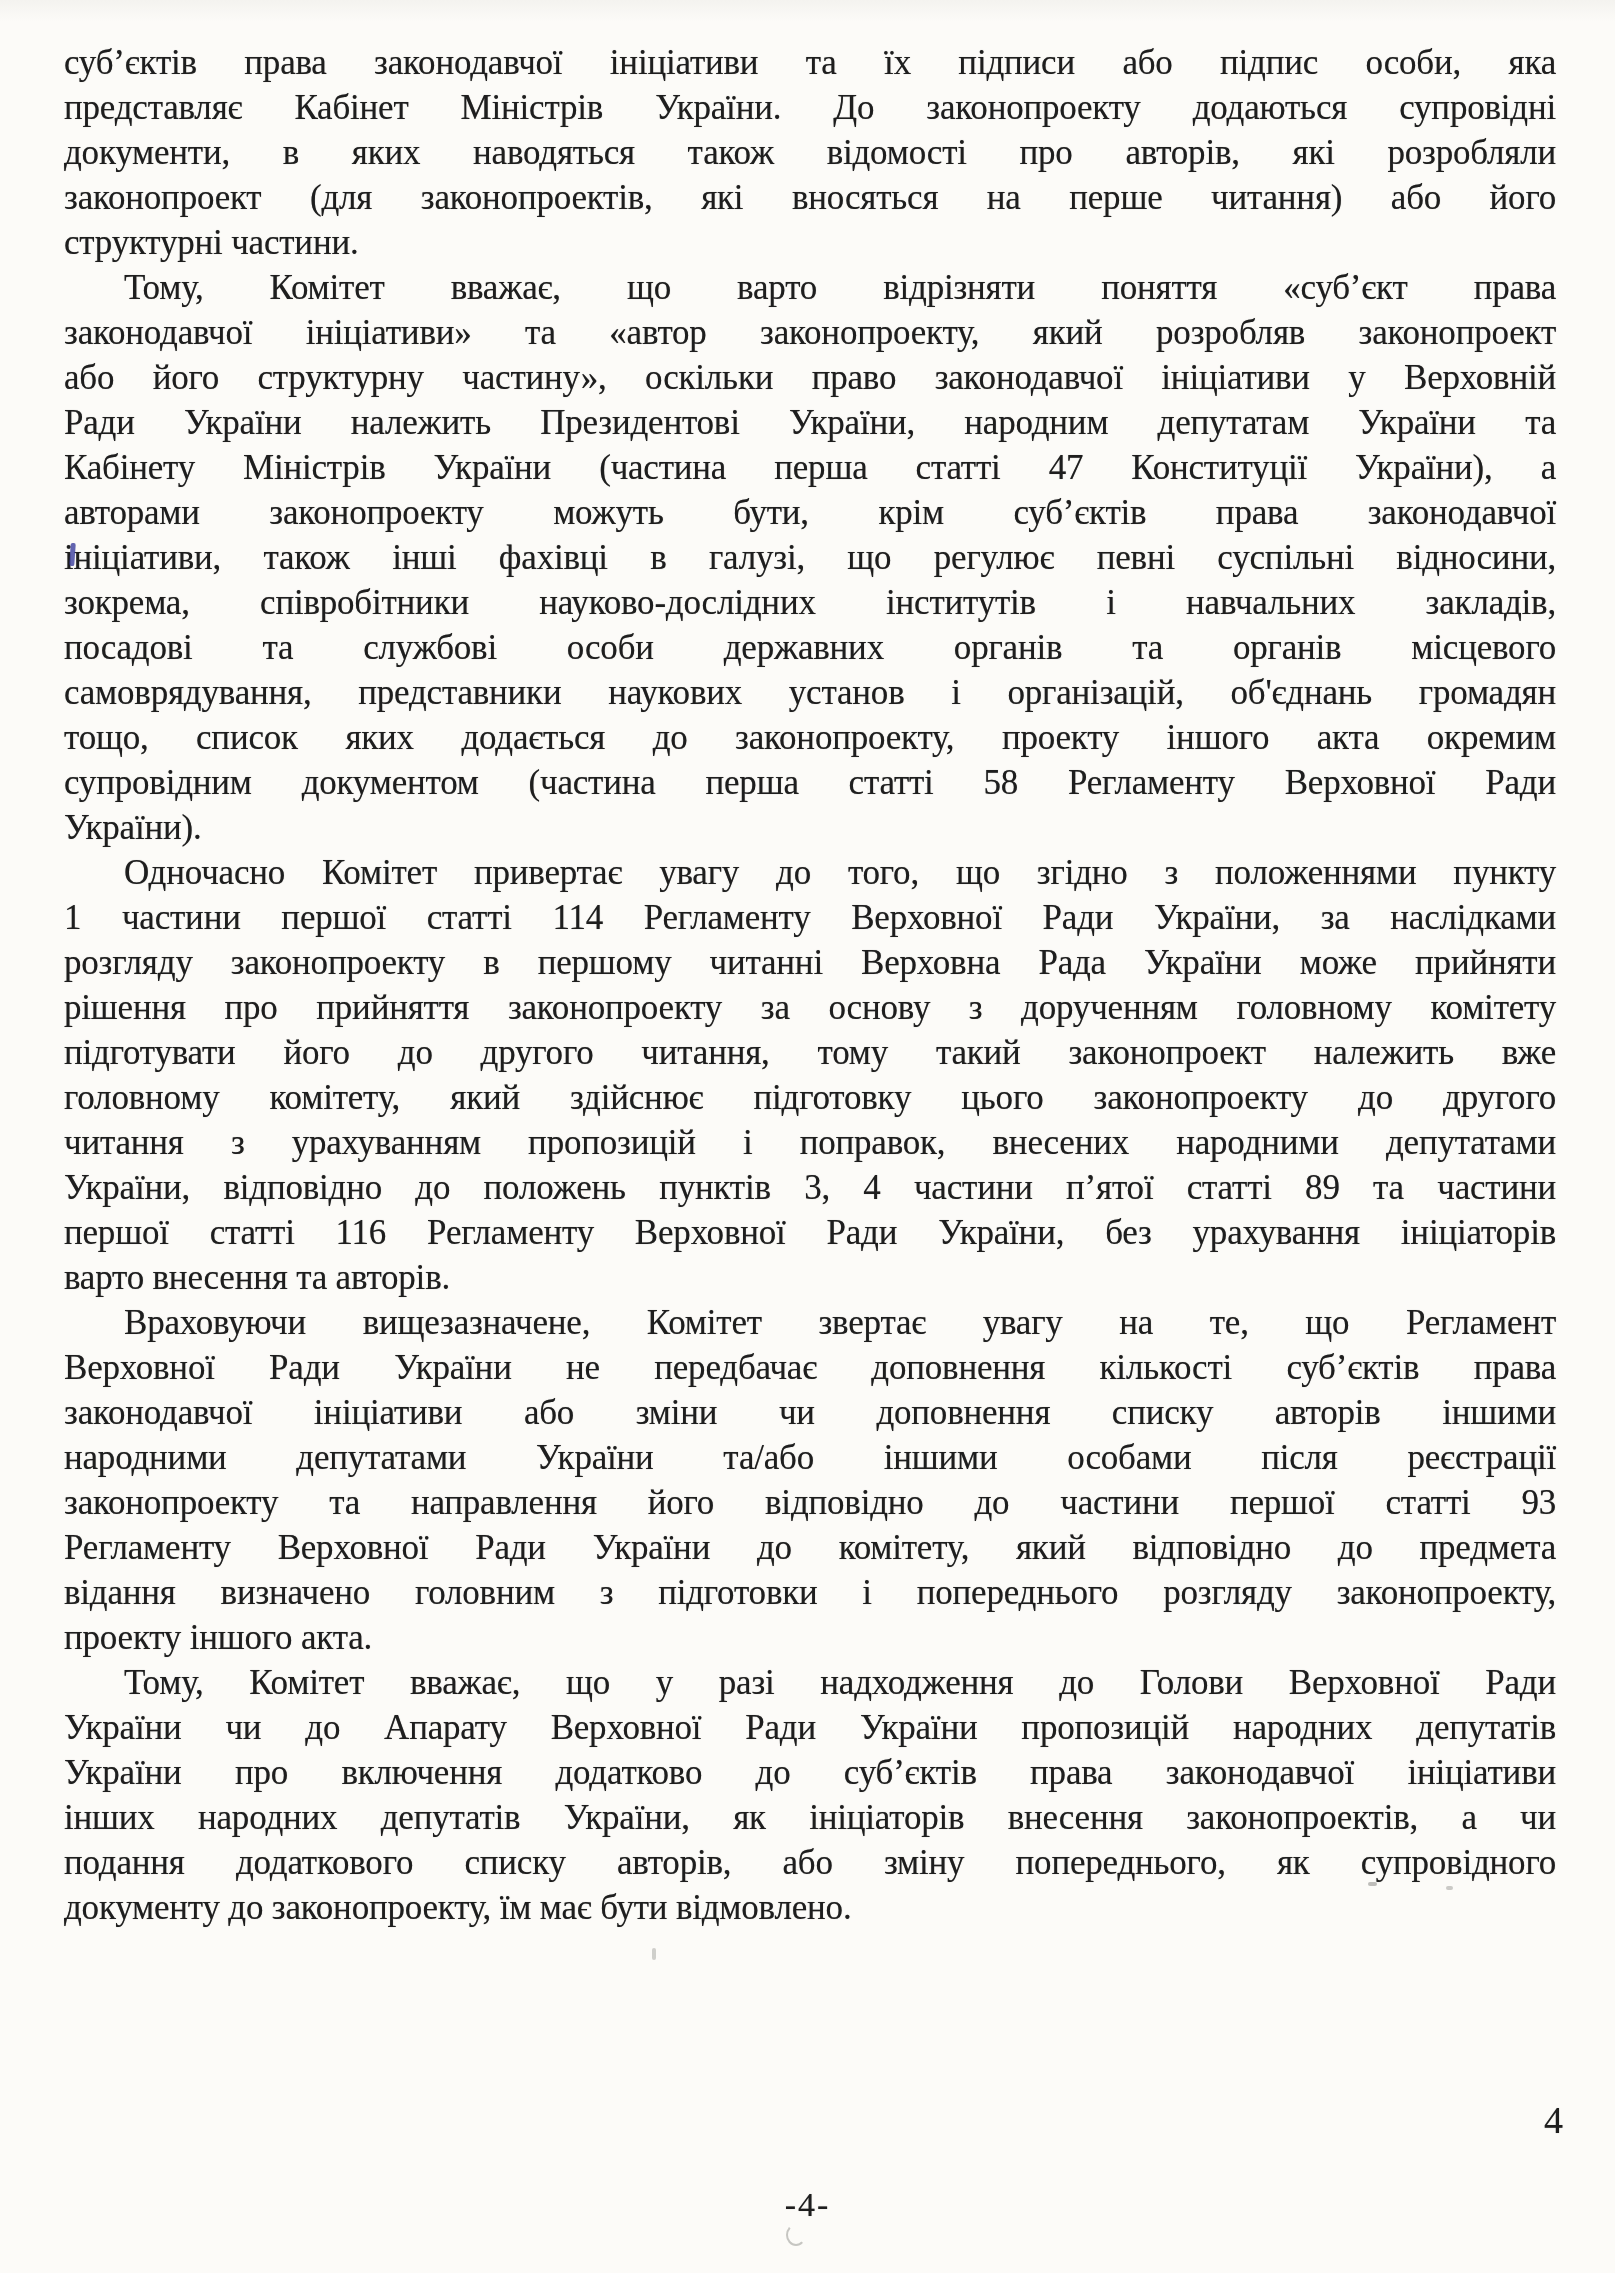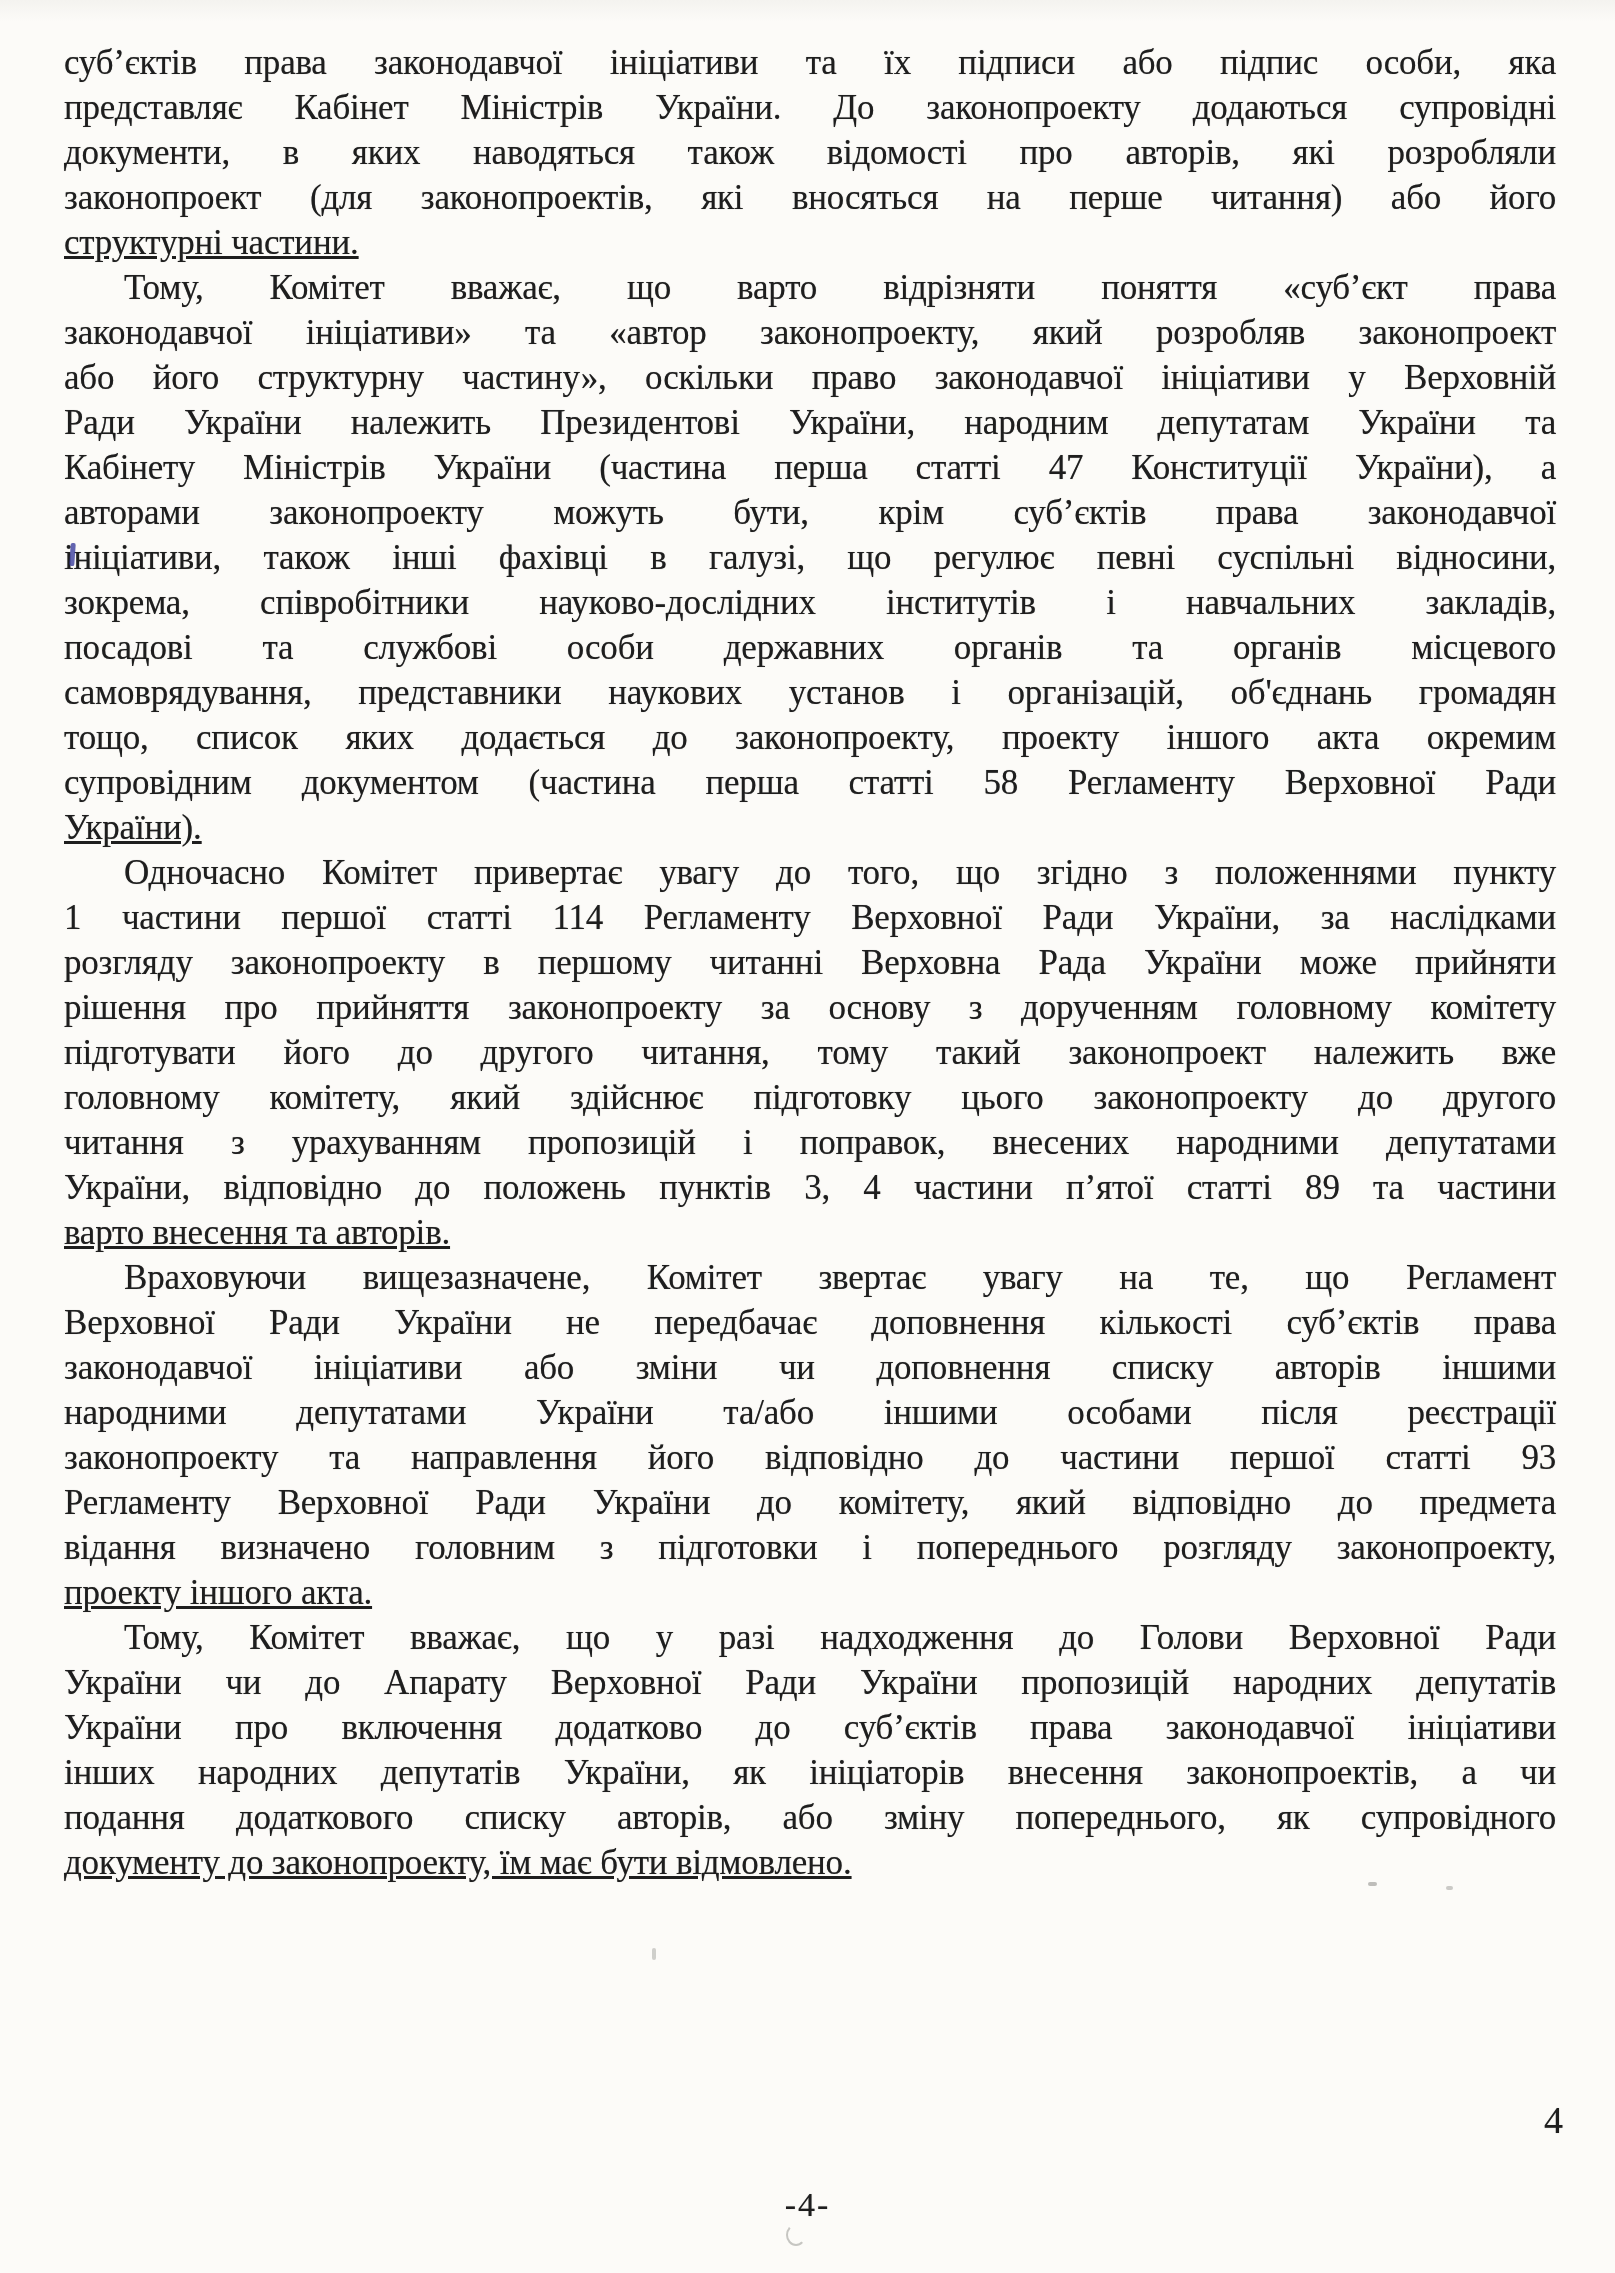--- a/index.html
+++ b/index.html
@@ -36,21 +36,20 @@
     letter-spacing: -0.2px;
     text-align: justify;
     white-space: normal;
     text-shadow: 0 0 0.7px rgba(25,25,25,0.55);
   }
   .line.fill {
     text-align-last: justify;
   }
   .line.last {
     text-align-last: left;
-    text-decoration: underline;
   }
   .line.indent {
     padding-left: 60px;
   }
   .page-number {
     position: absolute;
     top: 2098px;
     right: 52px;
     font-size: 38px;
     text-shadow: 0 0 0.7px rgba(25,25,25,0.5);
@@ -148,20 +147,21 @@
       </div>
       <div class="paragraph">
         <div class="line fill indent">Одночасно Комітет привертає увагу до того, що згідно з положеннями пункту</div>
         <div class="line fill">1 частини першої статті 114 Регламенту Верховної Ради України, за наслідками</div>
         <div class="line fill">розгляду законопроекту в першому читанні Верховна Рада України може прийняти</div>
         <div class="line fill">рішення про прийняття законопроекту за основу з дорученням головному комітету</div>
         <div class="line fill">підготувати його до другого читання, тому такий законопроект належить вже</div>
         <div class="line fill">головному комітету, який здійснює підготовку цього законопроекту до другого</div>
         <div class="line fill">читання з урахуванням пропозицій і поправок, внесених народними депутатами</div>
         <div class="line fill">України, відповідно до положень пунктів 3, 4 частини п’ятої статті 89 та частини</div>
+        <div class="line fill">першої статті 116 Регламенту Верховної Ради України,  без урахування ініціаторів</div>
         <div class="line last">варто внесення та авторів.</div>
       </div>
       <div class="paragraph">
         <div class="line fill indent">Враховуючи вищезазначене, Комітет звертає увагу на те, що Регламент</div>
         <div class="line fill">Верховної Ради України не передбачає доповнення кількості суб’єктів права</div>
         <div class="line fill">законодавчої ініціативи або зміни чи доповнення списку авторів іншими</div>
         <div class="line fill">народними депутатами України та/або іншими особами після реєстрації</div>
         <div class="line fill">законопроекту та направлення його відповідно до частини першої статті 93</div>
         <div class="line fill">Регламенту Верховної Ради України до комітету, який відповідно до предмета</div>
         <div class="line fill">відання визначено головним з підготовки і попереднього розгляду законопроекту,</div>

